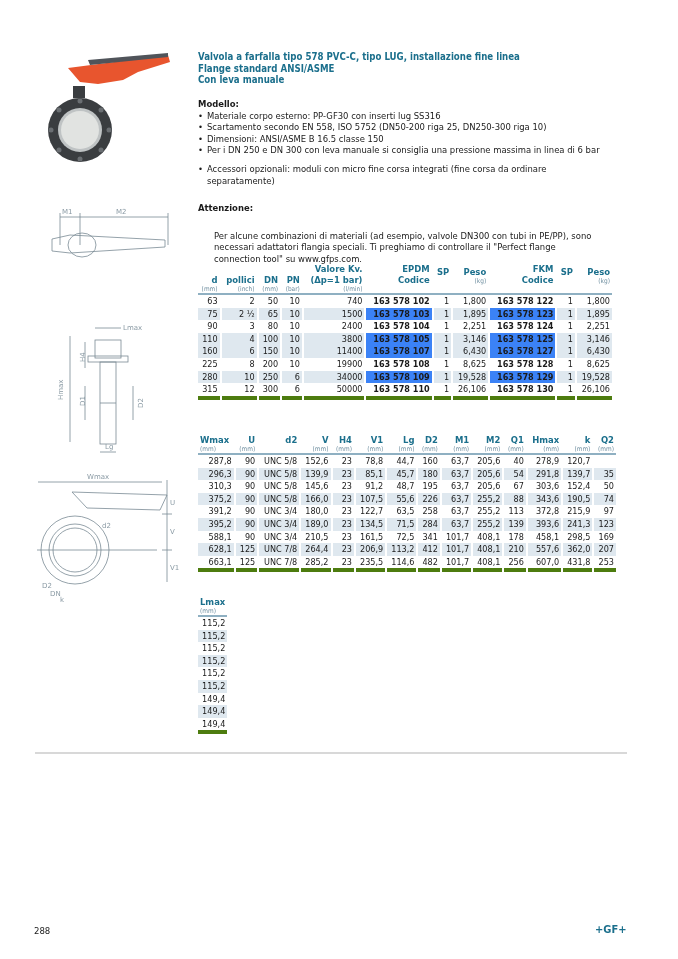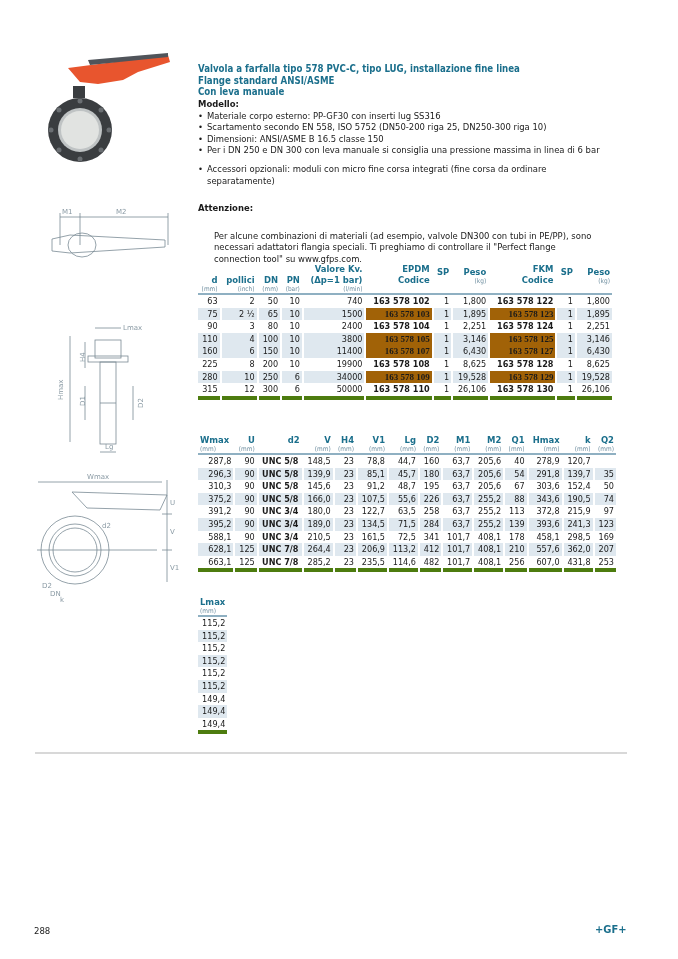--- a/index.html
+++ b/index.html
@@ -1,37 +1,37 @@
 <!DOCTYPE html>
 <html><head>
 <meta charset="utf-8">
 <style>
   html, body { margin: 0; padding: 0; background: #ffffff; }
   body { width: 678px; height: 959px; position: relative; overflow: hidden;
          font-family: "DejaVu Sans Condensed", "Liberation Sans", sans-serif; color: #1a1a1a; }
   .abs { position: absolute; }
-  .hdr { left: 198px; top: 63px; font-size: 9.6px; font-weight: bold; line-height: 11.5px; color: #1b6f8c; }
+  .hdr { left: 198px; top: 51px; font-size: 9.6px; font-weight: bold; line-height: 11.5px; color: #1b6f8c; }
   .sec { left: 198px; font-size: 9.4px; line-height: 11.5px; }
   .sec h4 { margin: 0; font-size: 9.4px; font-weight: bold; color: #1a1a1a; }
   .sec ul { margin: 0; padding: 0; list-style: none; }
   .sec li { position: relative; padding-left: 9px; }
   .sec li::before { content: "•"; position: absolute; left: 0; top: 0; }
   .sec p { margin: 16px; }
 
   table.t { position: absolute; border-collapse: separate; border-spacing: 2px 0; font-size: 9px; }
   table.t th { font-weight: bold; color: #1b6f8c; text-align: right; padding: 0 2px; line-height: 11px; font-size: 9.4px; vertical-align: bottom; white-space: nowrap; }
   table.t th .u { display: block; font-weight: normal; color: #6f8fa0; font-size: 6.5px; line-height: 8px; }
   table.t th .sub { display: block; color: #1b6f8c; }
   table.t td { text-align: right; padding: 0 2px; height: 12.6px; line-height: 12.6px; white-space: nowrap; }
   table.t tr.s td { background: #dfe8ef; }
   table.t td.b { font-weight: bold; }
-  table.t td.l { text-align: center; font-weight: bold; }
+  table.t td.l { text-align: right; }
   table.t thead tr.line th { height: 0; padding: 0; border-bottom: 2px solid #8fb0c2; }
   table.t tbody tr.last td { border-bottom: 4px solid #4d7c0f; margin-top: 10px; }
-  table.t tr.s td.b { background: #a16207; font-family: Liberation Serif, serif; }
+  table.t tr.s td.b { background: #3b82f6; }
 
   .divider { left: 35px; top: 752px; width: 592px; height: 2px; background: #d8d8d8; }
   .page-num { left: 34px; top: 925px; font-size: 9.5px; }
   .logo { left: 595px; top: 923px; font-size: 11px; font-weight: bold; color: #1b6f8c; }
 </style>
 </head>
 <body>
 
 <svg class="abs" style="left:28px;top:50px" width="150" height="120" viewBox="0 0 150 120">
   <path d="M40 18 L140 5 L142 12 L110 22 L95 30 L70 34 L52 32 Z" fill="#e8552e"></path>
@@ -287,21 +287,21 @@
       </tr>
     <tr class="line">
         <th colspan="14"></th>
       </tr>
   </thead>
   <tbody id="t2body">
       <tr>
         <td>287,8</td>
         <td>90</td>
         <td class="l">UNC 5/8</td>
-        <td>148,5</td>
+        <td>152,6</td>
         <td>23</td>
         <td>78,8</td>
         <td>44,7</td>
         <td>160</td>
         <td>63,7</td>
         <td>205,6</td>
         <td>40</td>
         <td>278,9</td>
         <td>120,7</td>
         <td></td>

